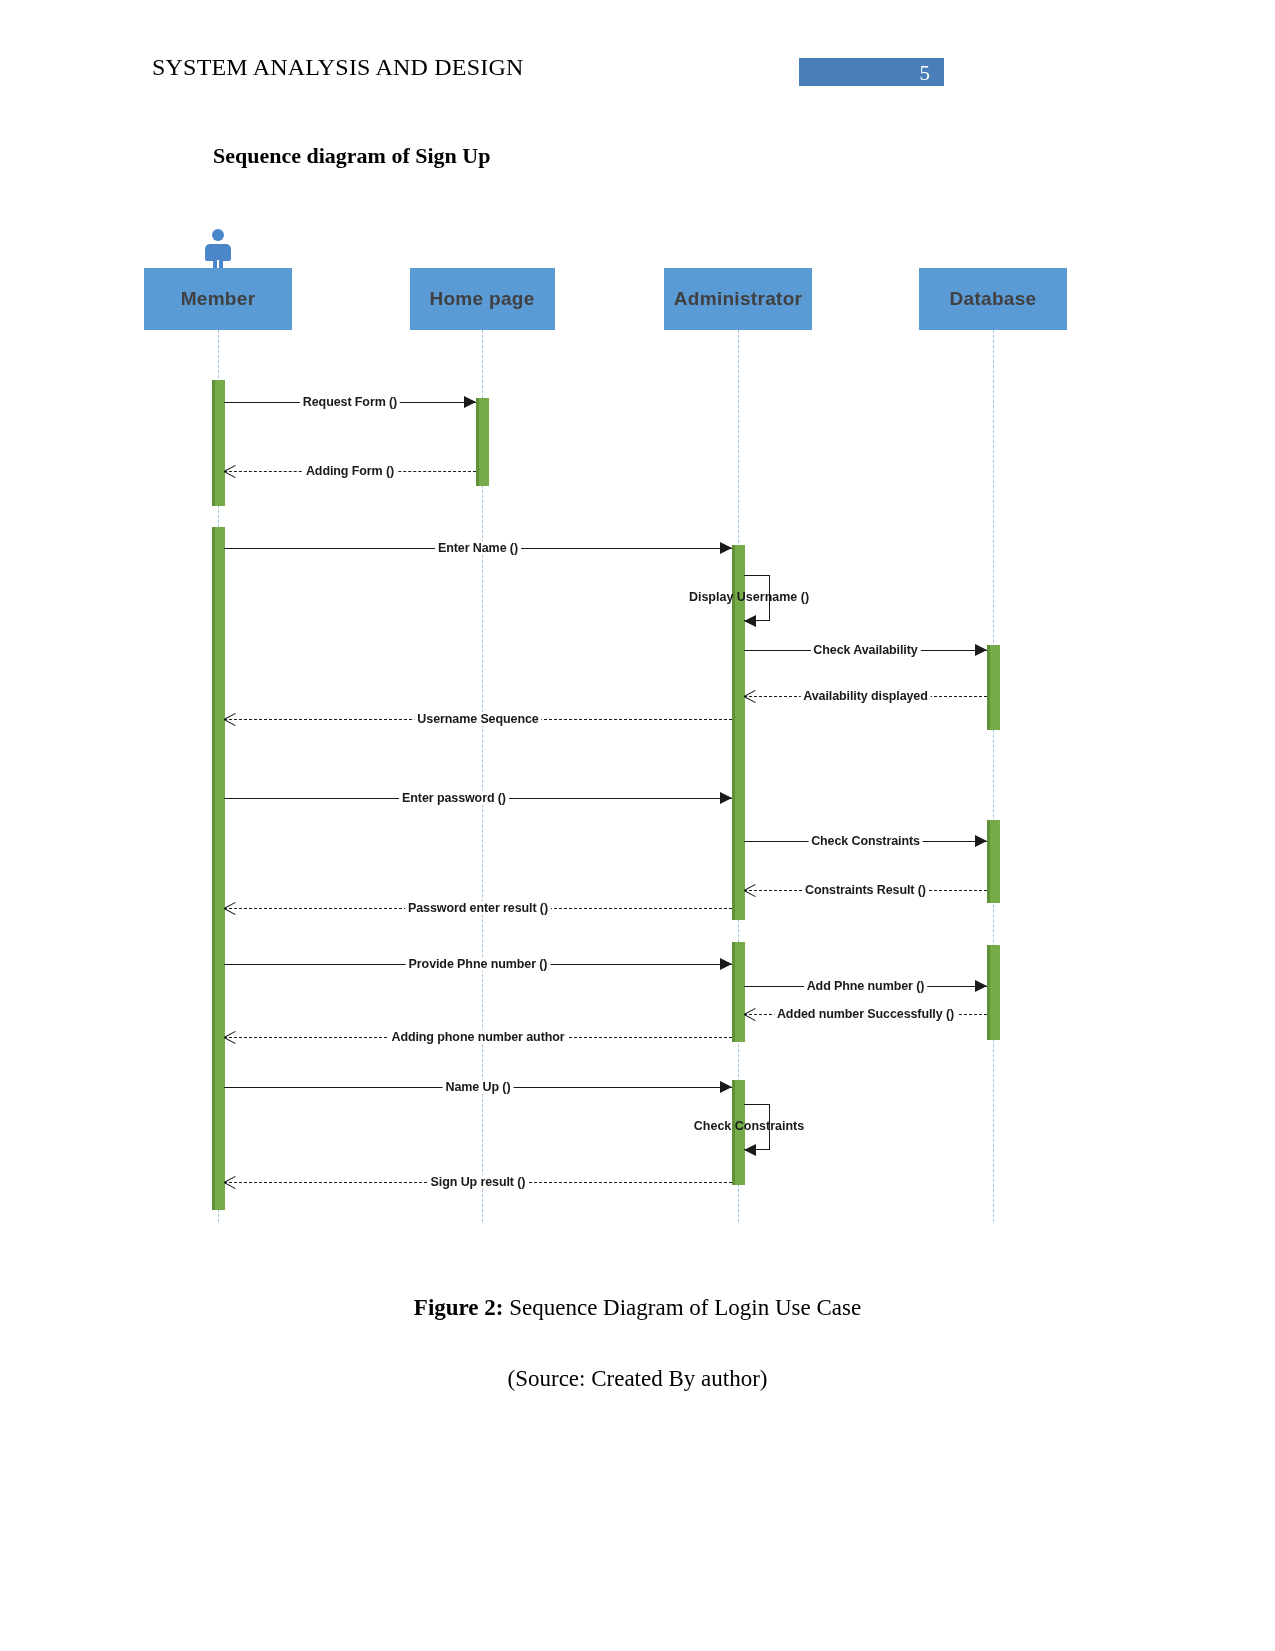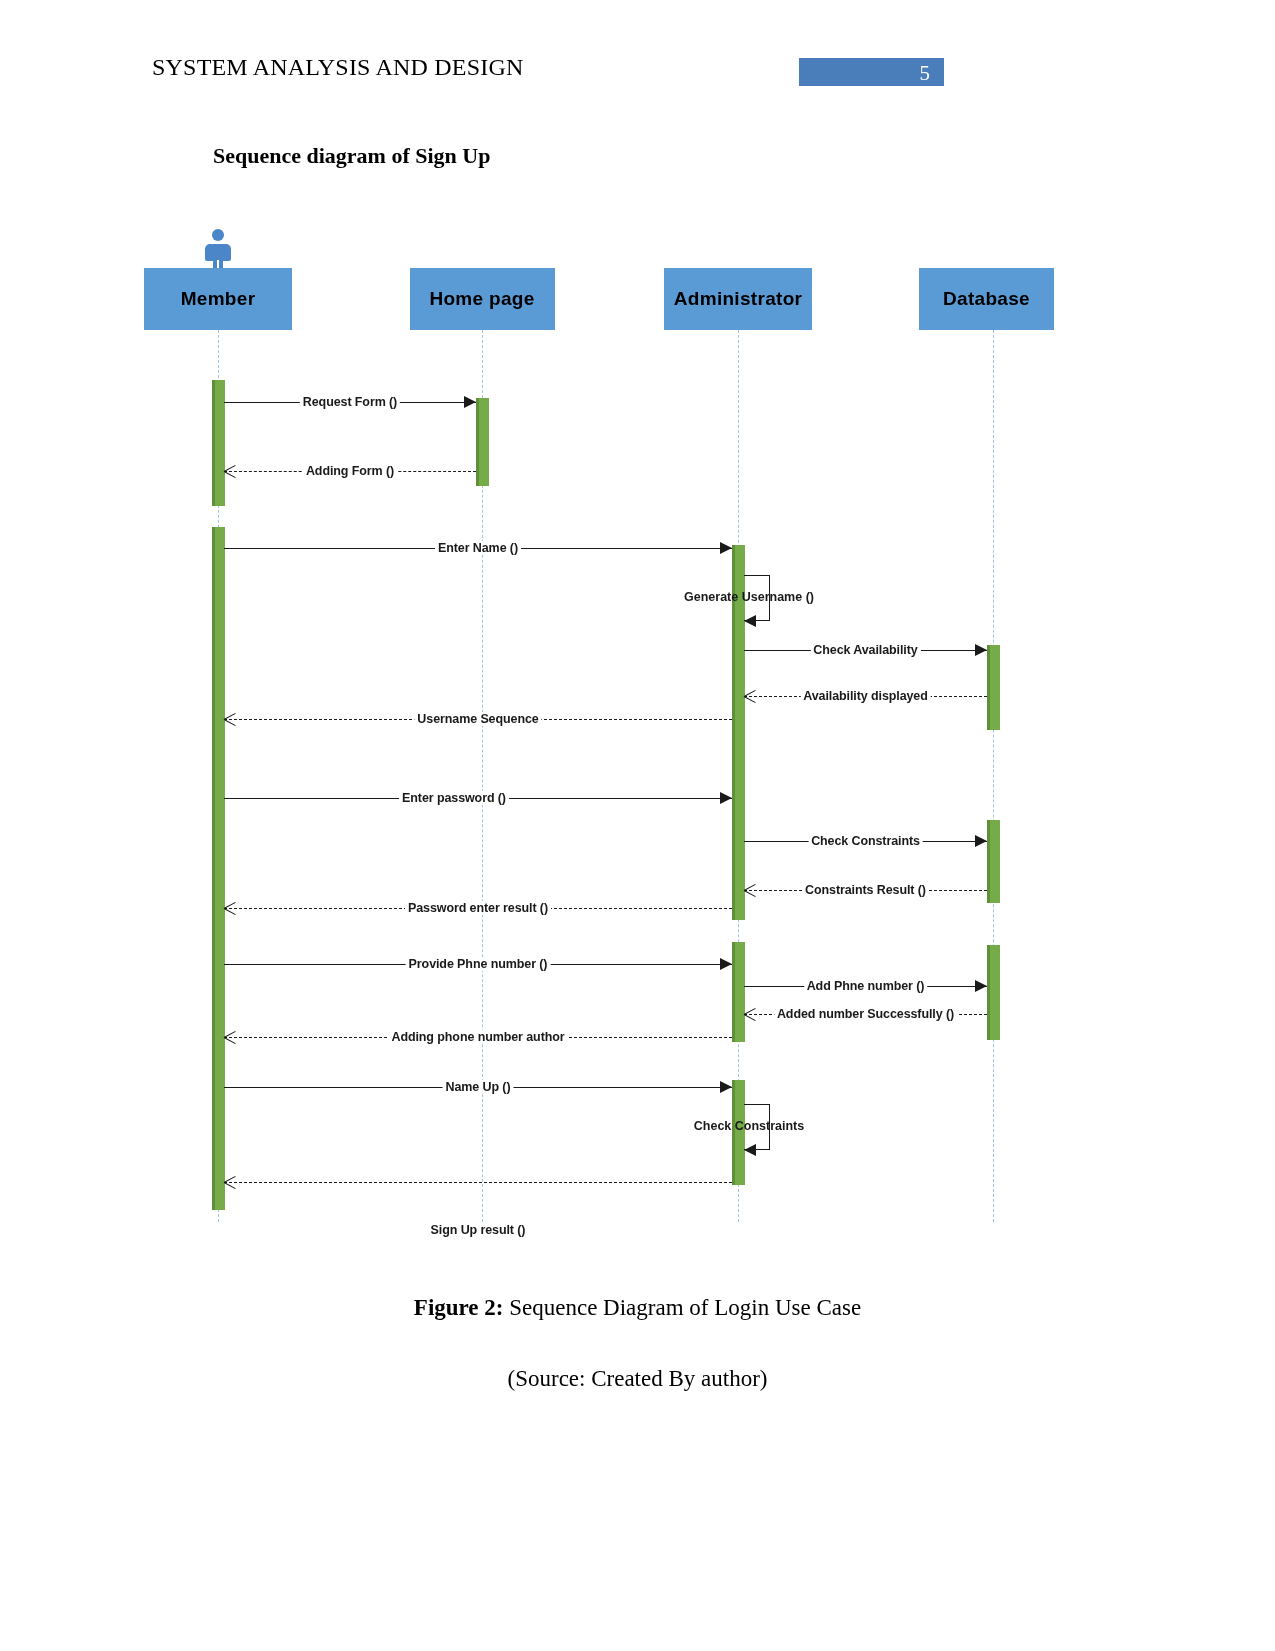--- a/index.html
+++ b/index.html
@@ -103,21 +103,21 @@
     left: 17px; top: 45px;
     width: 2px; height: 16px;
     background: #ffffff;
   }
 
   
   .lifeline-head {
     position: absolute;
     height: 62px;
     background: #5b9bd5;
-    color: #000000;
+    color: #404040;
     font-family: "Liberation Sans", sans-serif;
     font-weight: bold;
     font-size: 19px;
     display: flex;
     align-items: center;
     justify-content: center;
     letter-spacing: 0.3px;
   }
   .lifeline-line {
     position: absolute;
@@ -251,21 +251,21 @@
     </div>
     <div class="lifeline-line" style="left: 218px; top: 130px; height: 892px;"></div>
     <div class="lifeline-head" style="left: 409.5px; top: 68px; width: 145px;">
       <span>Home page</span>
     </div>
     <div class="lifeline-line" style="left: 482px; top: 130px; height: 892px;"></div>
     <div class="lifeline-head" style="left: 664px; top: 68px; width: 148px;">
       <span>Administrator</span>
     </div>
     <div class="lifeline-line" style="left: 738px; top: 130px; height: 892px;"></div>
-    <div class="lifeline-head" style="left: 919px; top: 68px; width: 135px;">
+    <div class="lifeline-head" style="left: 919px; top: 68px; width: 148px;">
       <span>Database</span>
     </div>
     <div class="lifeline-line" style="left: 993px; top: 130px; height: 892px;"></div>
     <div class="activation" style="left: 212px; top: 180px; height: 126px;"></div>
     <div class="activation" style="left: 212px; top: 327px; height: 683px;"></div>
     <div class="activation" style="left: 476px; top: 198px; height: 88px;"></div>
     <div class="activation" style="left: 732px; top: 345px; height: 375px;"></div>
     <div class="activation" style="left: 732px; top: 742px; height: 100px;"></div>
     <div class="activation" style="left: 732px; top: 880px; height: 105px;"></div>
     <div class="activation" style="left: 987px; top: 445px; height: 85px;"></div>
@@ -275,21 +275,21 @@
     <div class="arrow-head solid-right" style="top: 196px; left: 464px;"></div>
     <div class="msg-label" style="left: 350px; top: 202px;">Request Form ()</div>
     <div class="msg-line dashed" style="left: 224px; top: 271px; width: 252px;"></div>
     <div class="arrow-open-left" style="top: 271px; left: 224px;"></div>
     <div class="msg-label" style="left: 350px; top: 271px;">Adding Form ()</div>
     <div class="msg-line" style="left: 224px; top: 348px; width: 508px;"></div>
     <div class="arrow-head solid-right" style="top: 342px; left: 720px;"></div>
     <div class="msg-label" style="left: 478px; top: 348px;">Enter Name ()</div>
     <div class="self-loop" style="left: 744px; top: 375px; width: 26px; height: 46px;"></div>
     <div class="arrow-head solid-left" style="left: 744px; top: 415px;"></div>
-    <div class="self-label" style="left: 749px; top: 397px; transform: translate(-50%, -50%);">Generate Username ()</div>
+    <div class="self-label" style="left: 749px; top: 397px; transform: translate(-50%, -50%);">Display Username ()</div>
     <div class="msg-line" style="left: 744px; top: 450px; width: 243px;"></div>
     <div class="arrow-head solid-right" style="top: 444px; left: 975px;"></div>
     <div class="msg-label" style="left: 865.5px; top: 450px;">Check Availability</div>
     <div class="msg-line dashed" style="left: 744px; top: 496px; width: 243px;"></div>
     <div class="arrow-open-left" style="top: 496px; left: 744px;"></div>
     <div class="msg-label" style="left: 865.5px; top: 496px;">Availability displayed</div>
     <div class="msg-line dashed" style="left: 224px; top: 519px; width: 508px;"></div>
     <div class="arrow-open-left" style="top: 519px; left: 224px;"></div>
     <div class="msg-label" style="left: 478px; top: 519px;">Username Sequence</div>
     <div class="msg-line" style="left: 224px; top: 598px; width: 508px;"></div>
@@ -317,19 +317,19 @@
     <div class="arrow-open-left" style="top: 837px; left: 224px;"></div>
     <div class="msg-label" style="left: 478px; top: 837px;">Adding phone number author</div>
     <div class="msg-line" style="left: 224px; top: 887px; width: 508px;"></div>
     <div class="arrow-head solid-right" style="top: 881px; left: 720px;"></div>
     <div class="msg-label" style="left: 478px; top: 887px;">Name Up ()</div>
     <div class="self-loop" style="left: 744px; top: 904px; width: 26px; height: 46px;"></div>
     <div class="arrow-head solid-left" style="left: 744px; top: 944px;"></div>
     <div class="self-label" style="left: 749px; top: 926px; transform: translate(-50%, -50%);">Check Constraints</div>
     <div class="msg-line dashed" style="left: 224px; top: 982px; width: 508px;"></div>
     <div class="arrow-open-left" style="top: 982px; left: 224px;"></div>
-    <div class="msg-label" style="left: 478px; top: 982px; margin-top: 48px;">Sign Up result ()</div>
+    <div class="msg-label" style="left: 478px; top: 982px;">Sign Up result ()</div>
   </div>
 
 <div class="figure-caption">
   <b>Figure 2:</b><span> Sequence Diagram of Login Use Case</span>
 </div>
 <div class="source-caption">(Source: Created By author)</div>
 
 </body></html>

